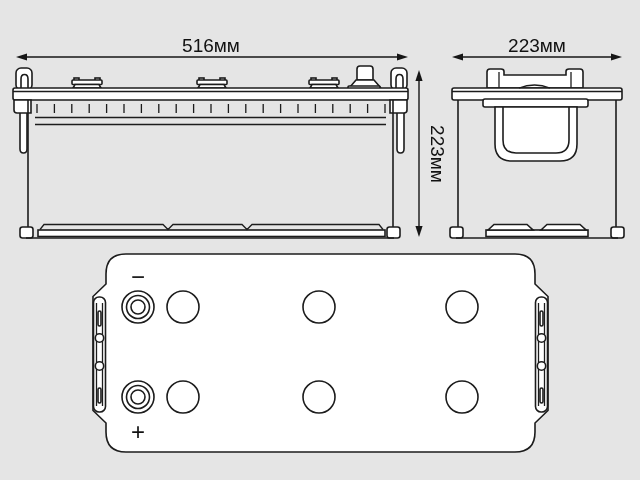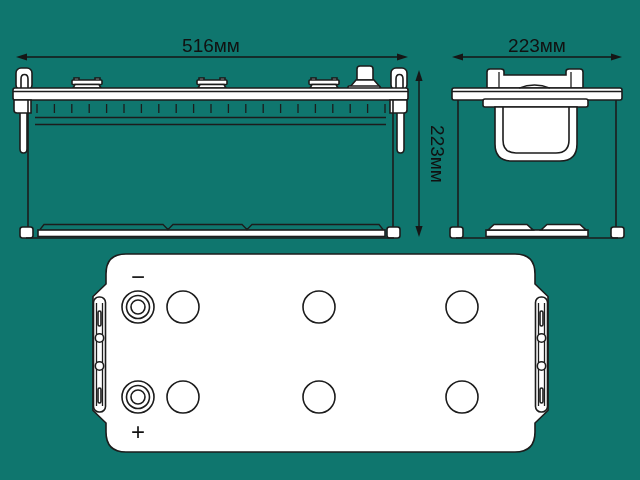--- a/index.html
+++ b/index.html
@@ -4,21 +4,21 @@
 <style>
   html, body {
     margin: 0;
     padding: 0;
     background: #ffffff;
   }
   .canvas {
     position: relative;
     width: 640px;
     height: 480px;
-    background: #0f766e;
+    background: #e5e5e5;
     font-family: "Liberation Sans", sans-serif;
     overflow: hidden;
   }
   svg { display: block; }
   .ln {
     fill: none;
     stroke: #1c1c1c;
     stroke-width: 1.6;
   }
   .thin {

